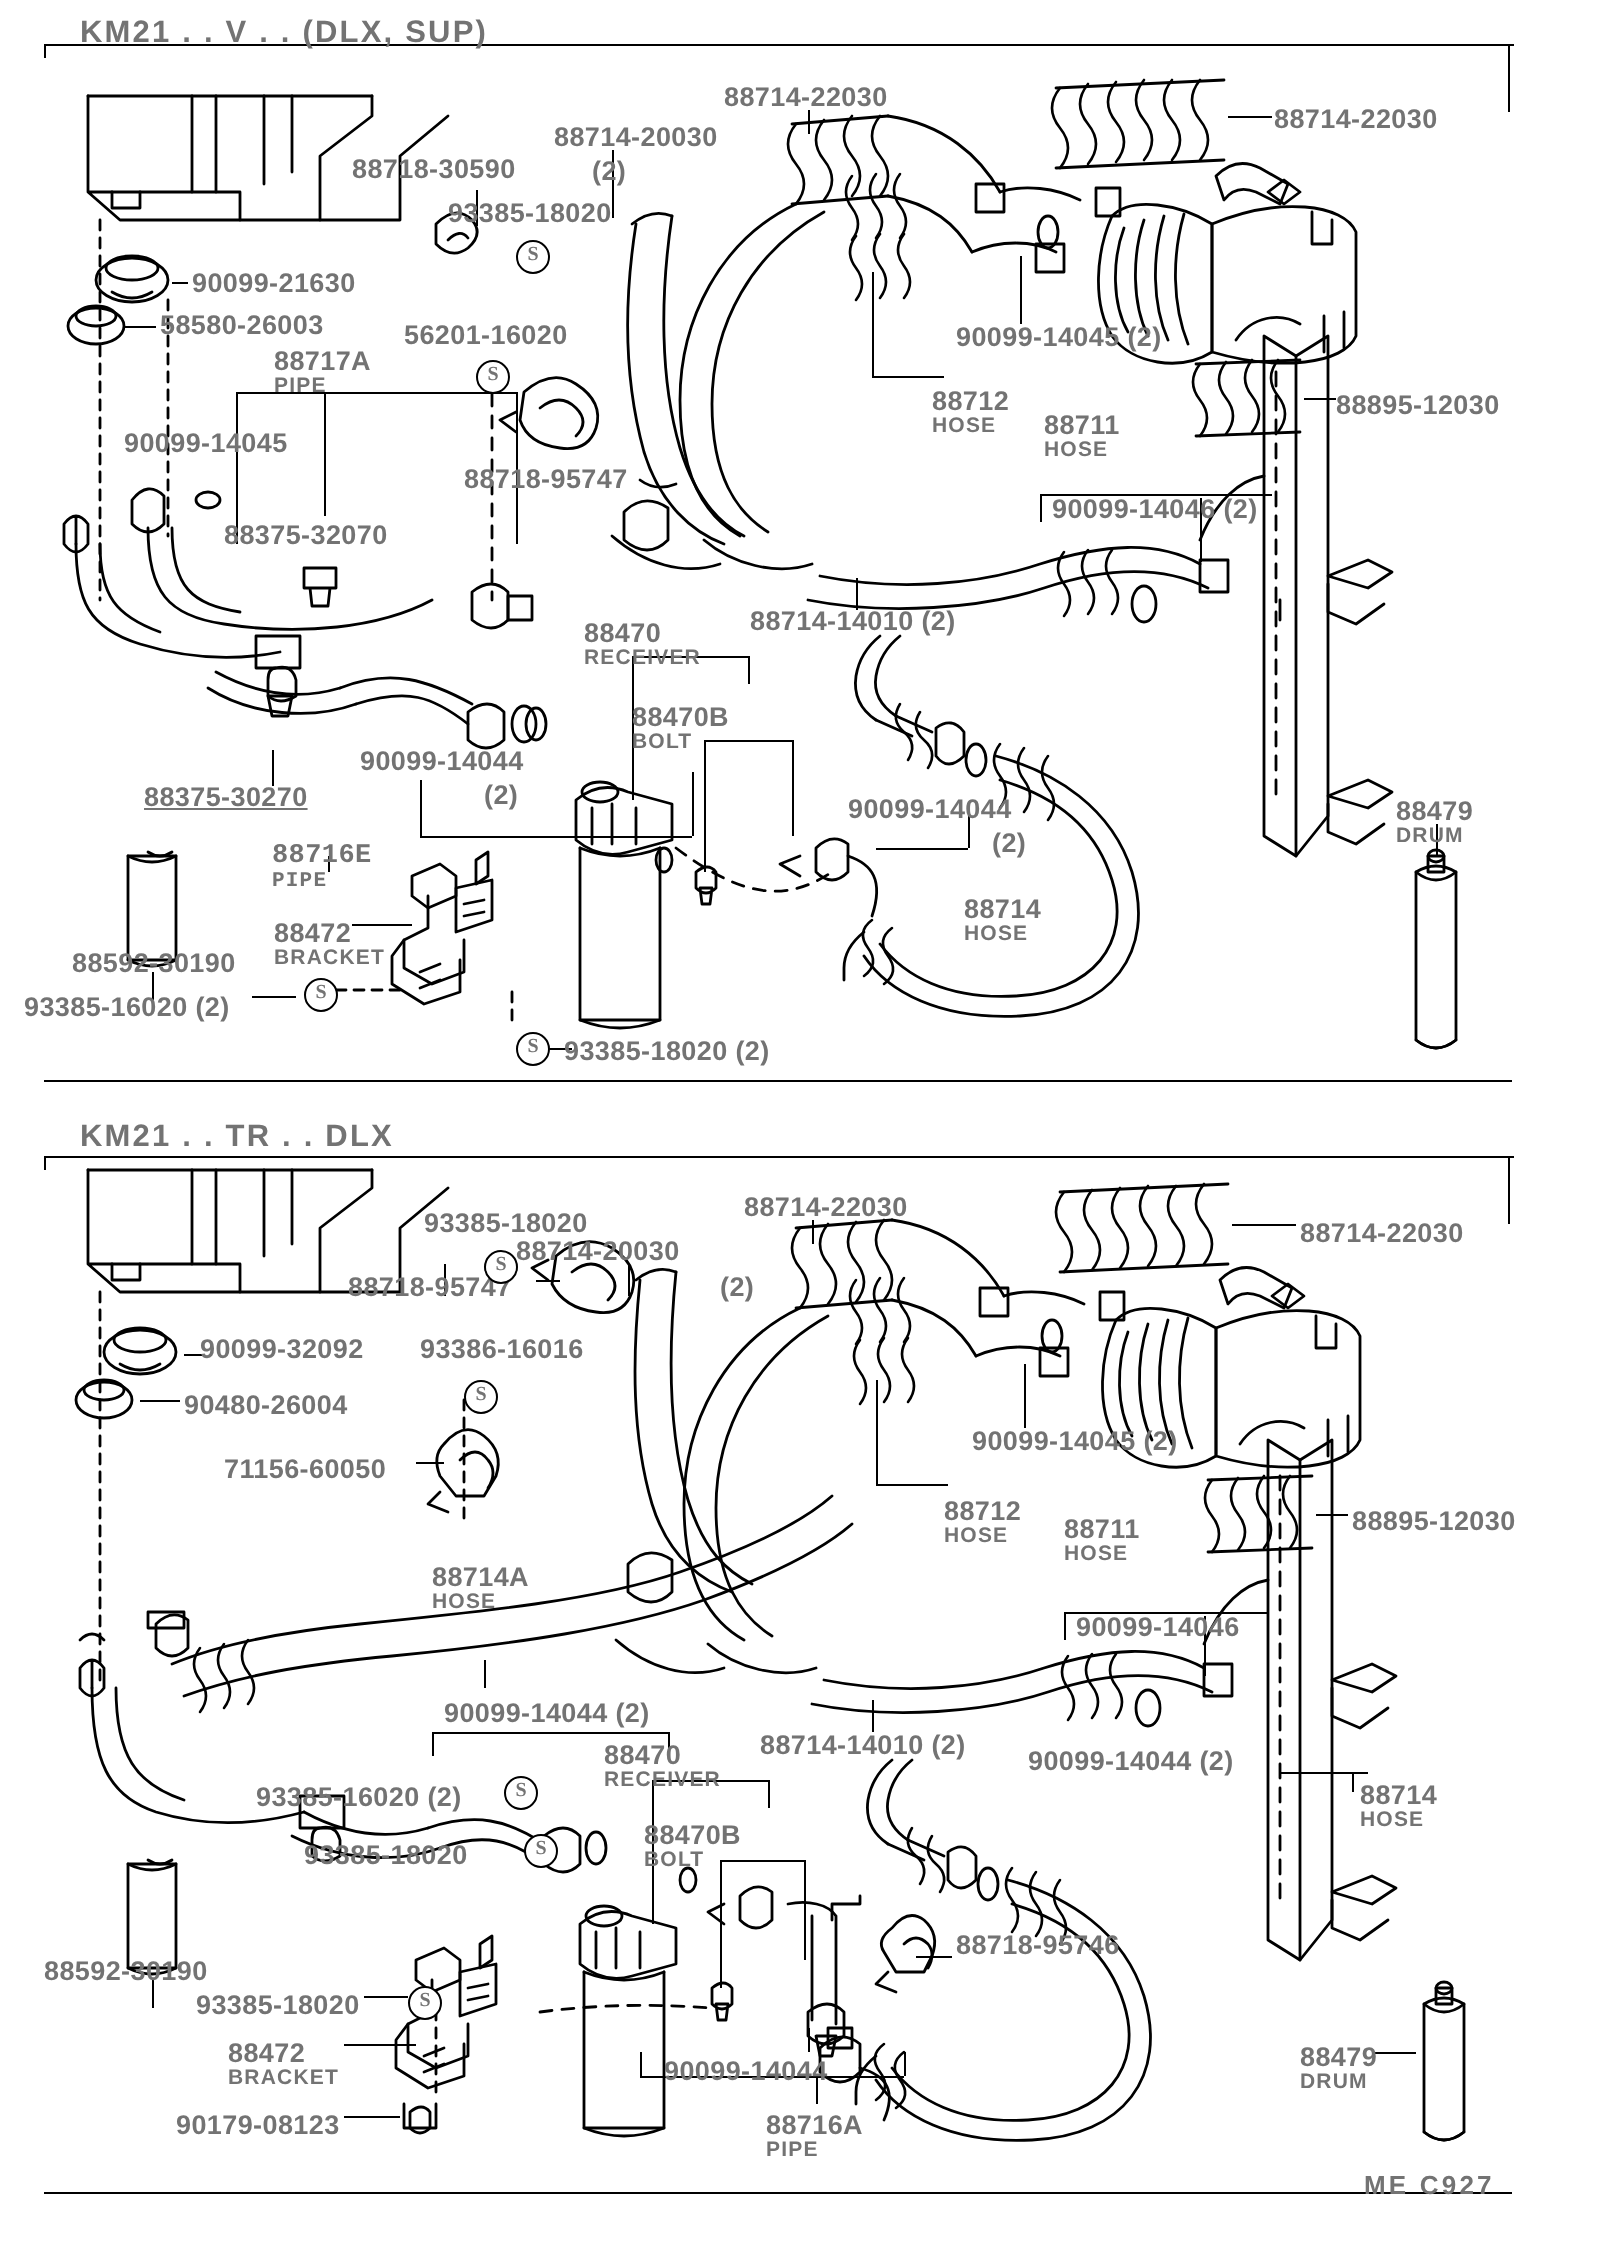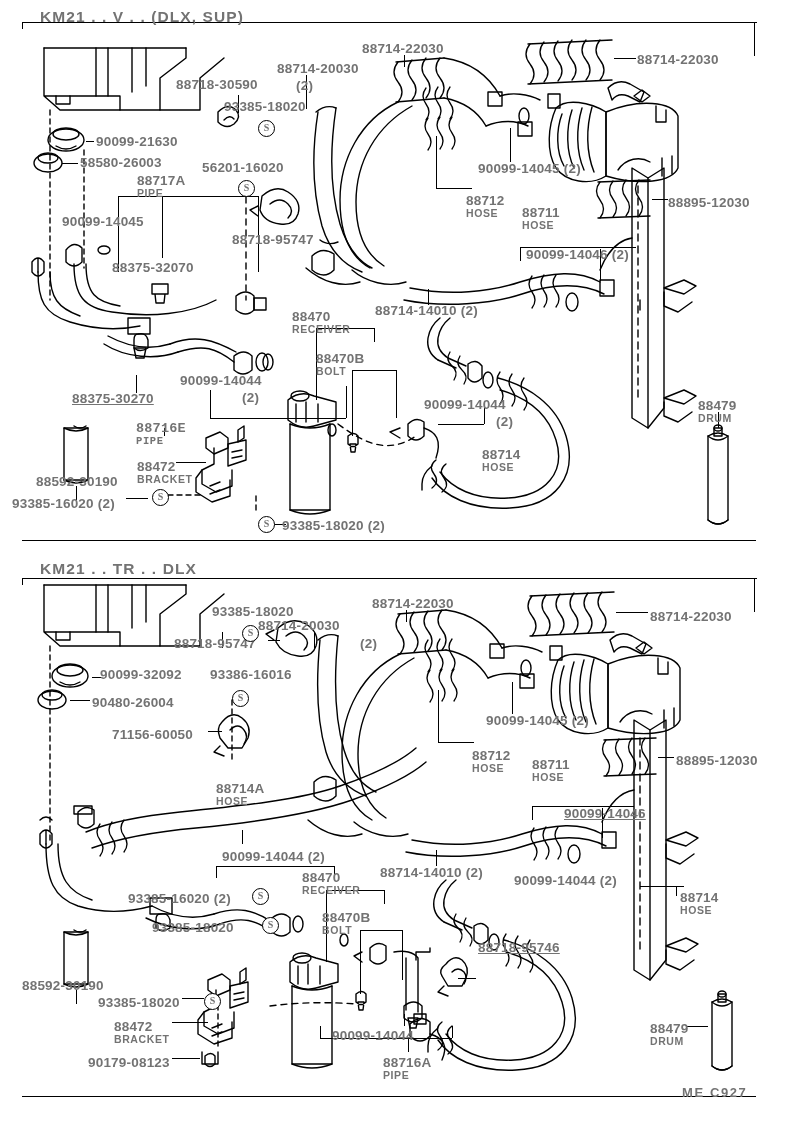--- a/index.html
+++ b/index.html
@@ -648,21 +648,21 @@
   <div class="lbl" style="left:486px;top:714px;">
     <span>90099-14045 (2)</span></div>
   <div class="lbl" style="left:472px;top:749px;">
     <span>88712</span>
     <span class="sub">HOSE</span></div>
   <div class="lbl" style="left:532px;top:758px;">
     <span>88711</span>
     <span class="sub">HOSE</span></div>
   <div class="lbl" style="left:676px;top:754px;">
     <span>88895-12030</span></div>
-  <div class="lbl" style="left:564px;top:807px;text-decoration:underline;">
+  <div class="lbl" style="left:538px;top:807px;">
     <span>90099-14046</span></div>
   <div class="lbl" style="left:216px;top:782px;">
     <span>88714A</span>
     <span class="sub">HOSE</span></div>
   <div class="lbl" style="left:222px;top:850px;">
     <span>90099-14044 (2)</span></div>
   <div class="lbl" style="left:380px;top:866px;">
     <span>88714-14010 (2)</span></div>
   <div class="lbl" style="left:302px;top:871px;">
     <span>88470</span>
@@ -681,21 +681,21 @@
     <span class="sub">HOSE</span></div>
   <div class="lbl" style="left:22px;top:979px;">
     <span>88592-30190</span></div>
   <div class="lbl" style="left:98px;top:996px;">
     <span>93385-18020</span></div>
   <div class="lbl" style="left:114px;top:1020px;">
     <span>88472</span>
     <span class="sub">BRACKET</span></div>
   <div class="lbl" style="left:88px;top:1056px;">
     <span>90179-08123</span></div>
-  <div class="lbl" style="left:478px;top:941px;text-decoration:underline;">
+  <div class="lbl" style="left:478px;top:966px;">
     <span>88718-95746</span></div>
   <div class="lbl" style="left:332px;top:1029px;">
     <span>90099-14044</span></div>
   <div class="lbl" style="left:383px;top:1056px;">
     <span>88716A</span>
     <span class="sub">PIPE</span></div>
   <div class="lbl" style="left:650px;top:1022px;">
     <span>88479</span>
     <span class="sub">DRUM</span></div>
 

